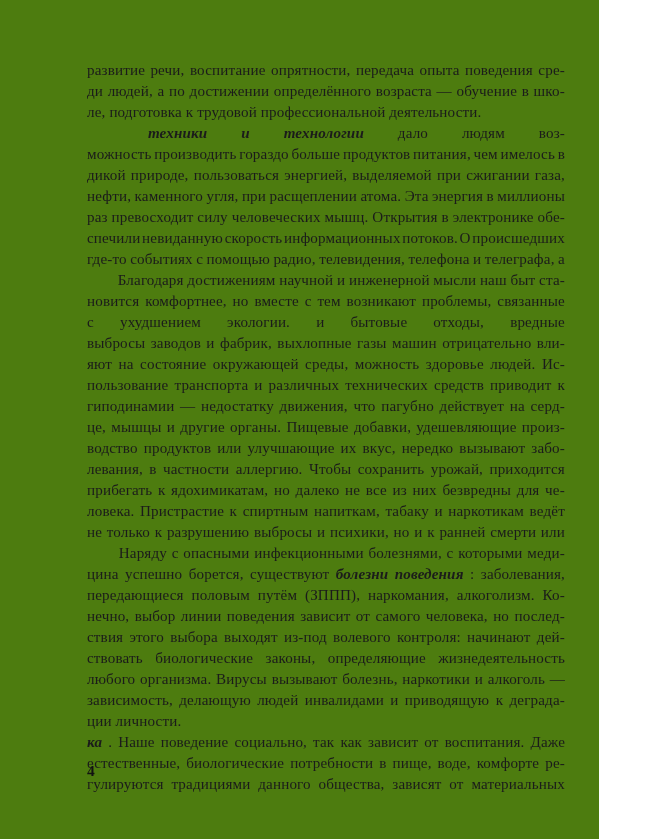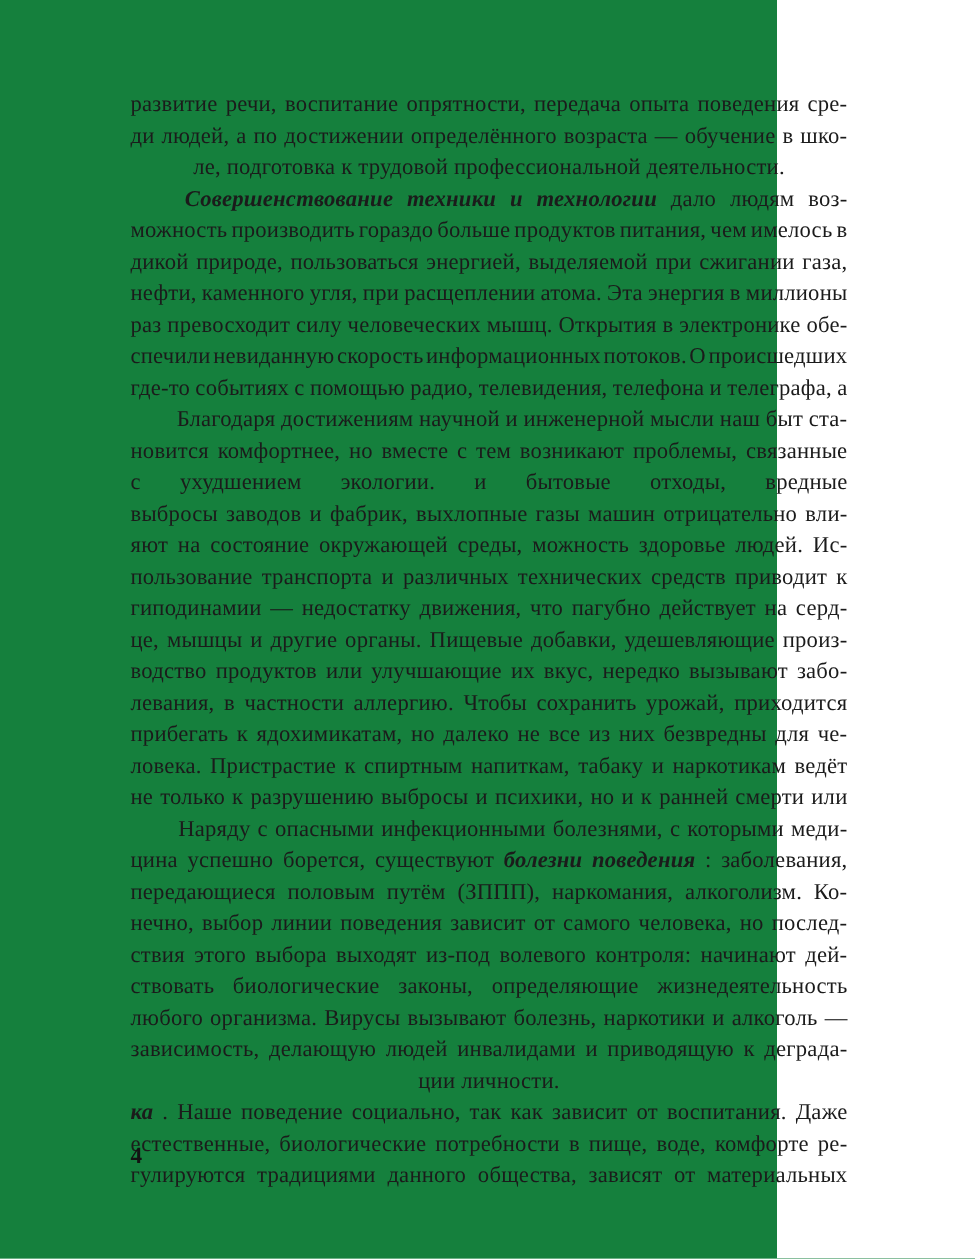--- a/index.html
+++ b/index.html
@@ -10,24 +10,23 @@
     width: 650px;
     height: 839px;
     background: #ffffff;
     font-family: "Liberation Serif", "DejaVu Serif", serif;
     color: #1a1a1a;
     overflow: hidden;
   }
 
   #page {
     position: relative;
-    width: 518px;
+    width: 599px;
     height: 839px;
-    background: #15803d;
-    text-align: center;
+    background: #4d7c0f;
   }
 
   #text-column {
     position: absolute;
     left: 87px;
     top: 60px;
     width: 478px;
   }
 
   .para {
@@ -102,21 +101,20 @@
           <span class="w">—</span>
           <span class="w">обучение</span>
           <span class="w">в</span>
           <span class="w">шко-</span>
         </span>
         <span class="line last">ле, подготовка к трудовой профессиональной деятельности.</span>
       </p>
       <p class="para">
         <span class="line justify">
           <span class="indent-space"></span>
-          <span class="w"><span class="term">Совершенствование</span></span>
           <span class="w"><span class="term">техники</span></span>
           <span class="w"><span class="term">и</span></span>
           <span class="w"><span class="term">технологии</span></span>
           <span class="w">дало</span>
           <span class="w">людям</span>
           <span class="w">воз-</span>
         </span>
         <span class="line justify">
           <span class="w">можность</span>
           <span class="w">производить</span>

